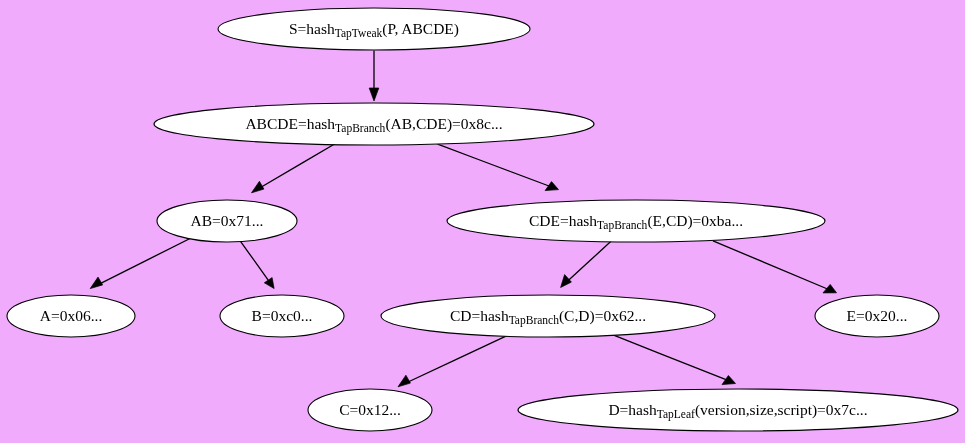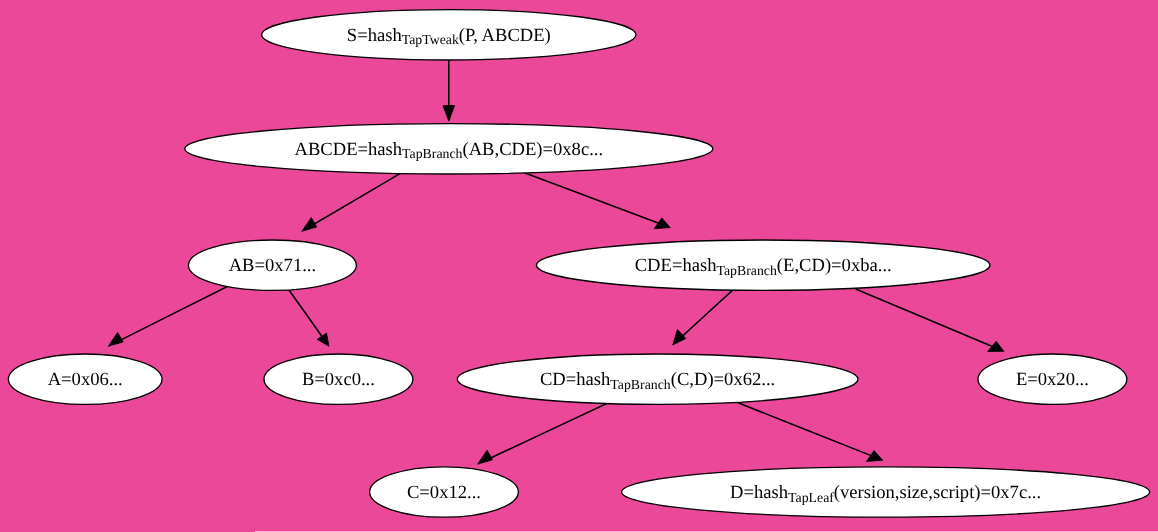--- a/index.html
+++ b/index.html
@@ -10,21 +10,21 @@
   body {
     width: 965px;
     height: 443px;
     overflow: hidden;
     font-family: "Liberation Serif", "DejaVu Serif", serif;
   }
   #graph-root {
     position: relative;
     width: 965px;
     height: 443px;
-    background: #ec4899;
+    background: #f0abfc;
   }
   #graph-svg {
     position: absolute;
     top: 0;
     left: 0;
     width: 965px;
     height: 443px;
   }
   .node-ellipse {
     fill: #ffffff;

